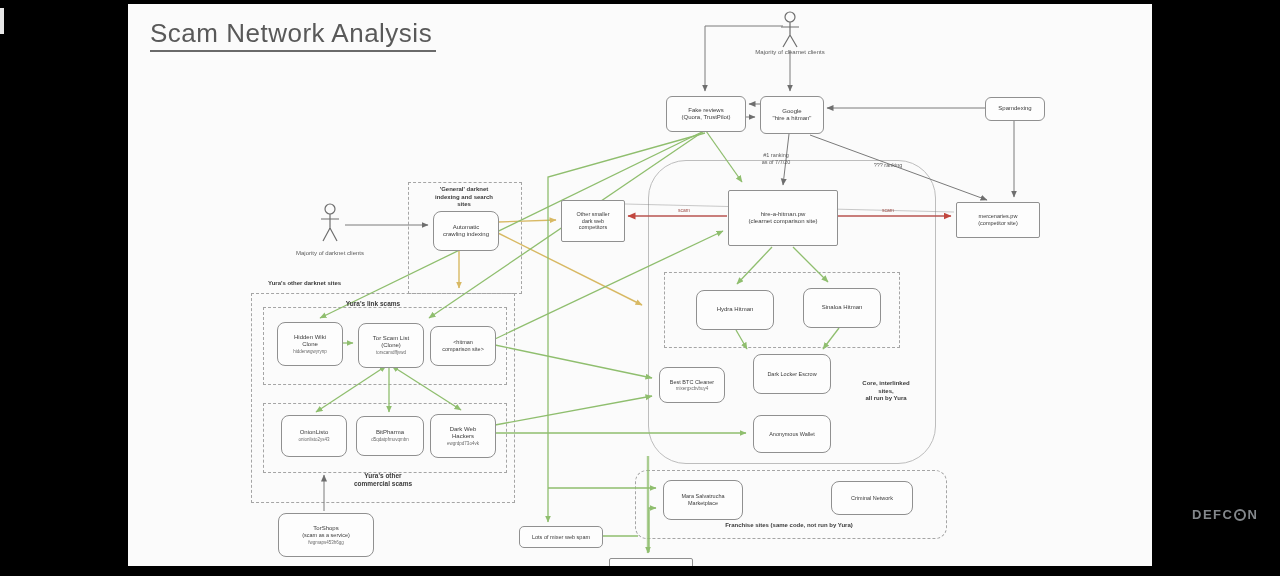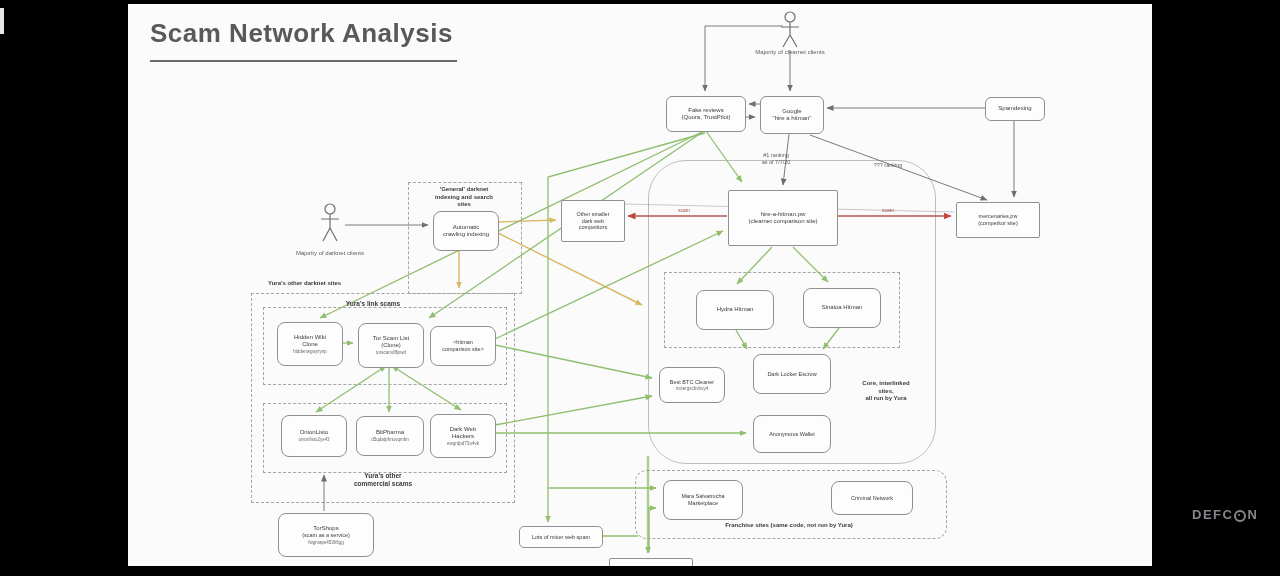--- a/index.html
+++ b/index.html
@@ -7,21 +7,21 @@
     width:1280px;height:576px;background:#000;position:relative;overflow:hidden;
     font-family:"Liberation Sans", sans-serif;
   }
   .slide{
     position:absolute;left:128px;top:4px;width:1024px;height:562px;
     background:#fbfbfb;overflow:hidden;color:#3d3d3d;
   }
   .sliver{position:absolute;left:0;top:8px;width:4px;height:26px;background:#e8e8e8;}
   .title{
     position:absolute;left:22px;top:14px;font-size:26px;color:#595959;
-    letter-spacing:.5px;border-bottom:2px solid #6a6a6a;padding:0 4px 11px 0;font-weight:bold;
+    letter-spacing:.5px;border-bottom:2px solid #6a6a6a;padding:0 4px 1px 0;
   }
   svg.wires{position:absolute;left:0;top:0;z-index:2;}
   .grp{position:absolute;border:1px dashed #a5a5a5;z-index:1;background:transparent;}
   .grp.solid{border:1px solid #bdbdbd;border-radius:38px;}
   .grp.round{border-radius:12px;}
   .node{
     position:absolute;border:1px solid #909090;background:#fdfdfd;border-radius:8px;
     display:flex;flex-direction:column;align-items:center;justify-content:center;
     text-align:center;z-index:3;line-height:1.2;
   }
@@ -33,21 +33,21 @@
   .glabel{
     position:absolute;z-index:4;font-weight:700;color:#3a3a3a;text-align:center;
     font-size:6.5px;line-height:1.25;
   }
   .elabel{
     position:absolute;z-index:4;font-size:5px;color:#5c5c5c;text-align:center;line-height:1.2;
   }
   .elabel.red{color:#9c4b45;}
   .defcon{
     position:absolute;left:1192px;top:507px;z-index:5;color:#83878b;font-weight:700;
-    font-size:13px;letter-spacing:1.5px;display:flex;align-items:flex-end;
+    font-size:13px;letter-spacing:1.5px;display:flex;align-items:center;
   }
   .defcon .o{
     display:inline-block;width:8px;height:8px;border:2px solid #83878b;border-radius:50%;
     margin:0 1px;position:relative;
   }
   .defcon .o::after{
     content:"";position:absolute;left:2px;top:2px;width:2px;height:2px;background:#83878b;border-radius:50%;
   }
 </style>
 </head>

